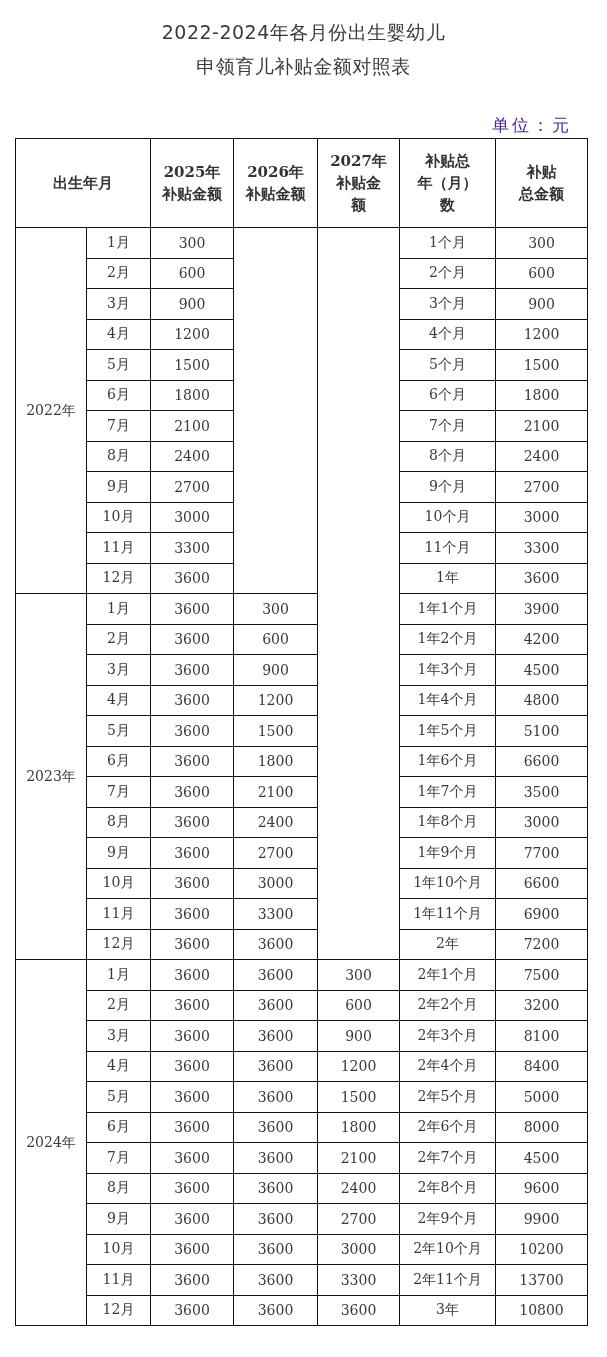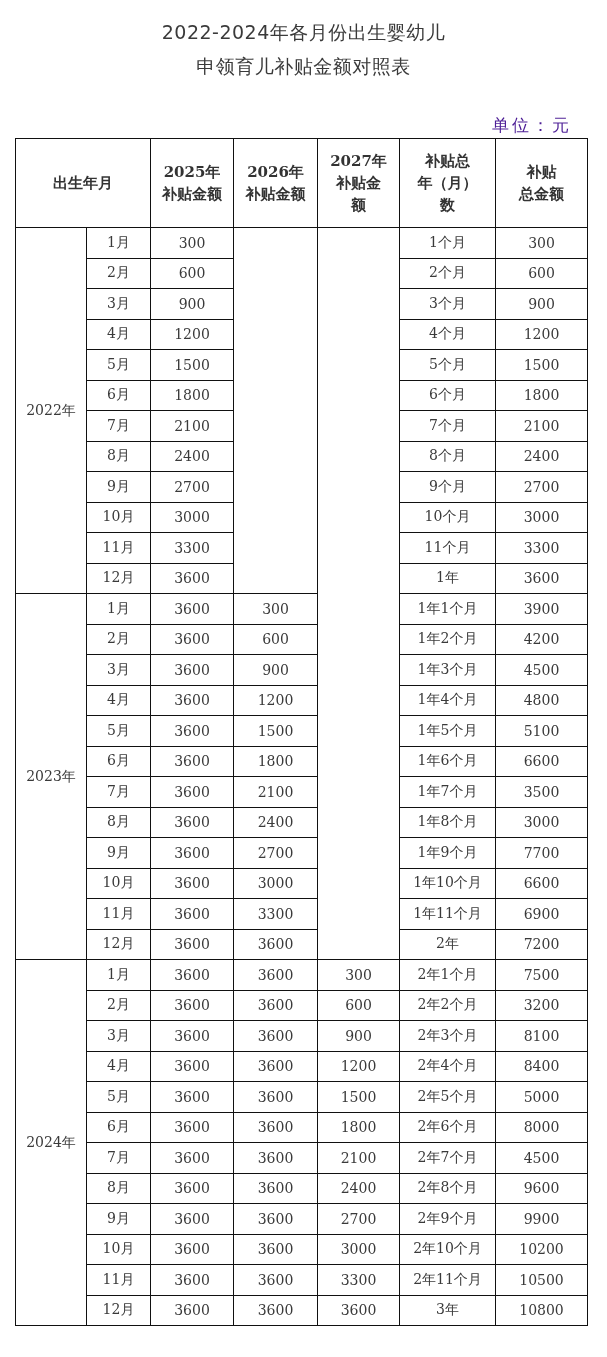--- a/index.html
+++ b/index.html
@@ -286,21 +286,21 @@
         <td>3000</td>
         <td>2年10个月</td>
         <td>10200</td>
       </tr>
       <tr class="r">
         <td>11月</td>
         <td>3600</td>
         <td>3600</td>
         <td>3300</td>
         <td>2年11个月</td>
-        <td>10500</td>
+        <td>13700</td>
       </tr>
       <tr class="r">
         <td>12月</td>
         <td>3600</td>
         <td>3600</td>
         <td>3600</td>
         <td>3年</td>
         <td>10800</td>
       </tr>
     </tbody>

